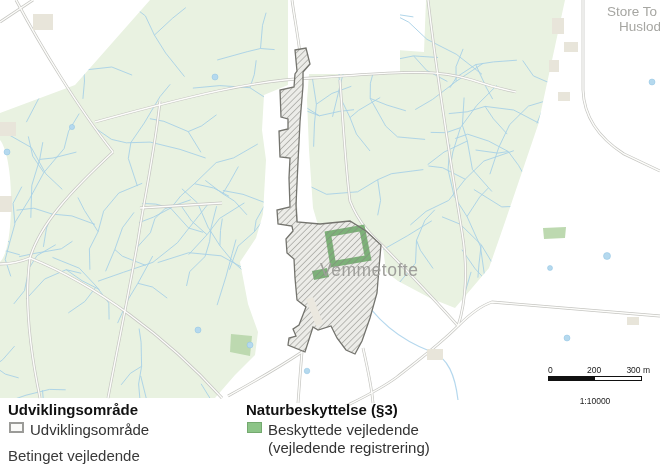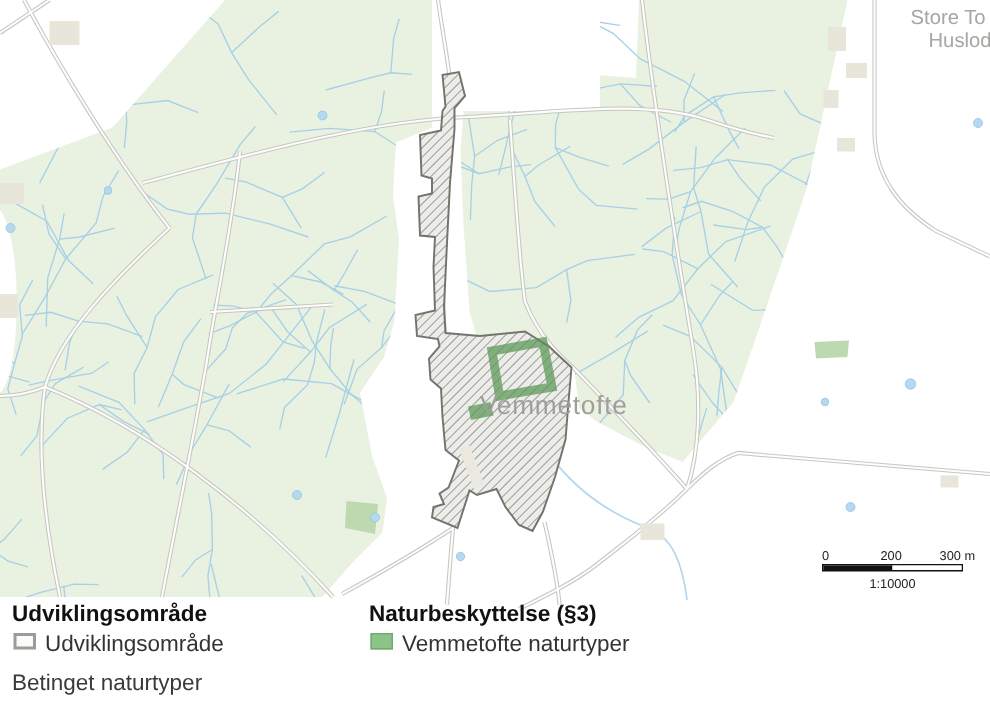--- a/index.html
+++ b/index.html
@@ -19,21 +19,21 @@
   .lbl{color:#333;}
   
   .scale{position:absolute;left:548px;top:365px;width:104px;font-size:8.5px;color:#222;}
   .ticks{position:relative;height:10px;}
   .ticks .t0{position:absolute;left:0;}
   .ticks .t1{position:absolute;left:39px;text-align:center;}
   .ticks .t2{position:absolute;right:2px;}
   .bar{margin-top:1px;width:94px;height:5px;border:1px solid #111;box-sizing:border-box;display:flex;background:#fff;}
   .bar .b1{width:50%;background:#111;}
   .bar .b2{width:50%;background:#fff;}
-  .ratio{width:94px;text-align:center;margin-top:3px;}
+  .ratio{width:94px;text-align:center;margin-top:15px;}
 </style>
 </head>
 <body>
 
 <div class="screen">
 
   <svg id="mapsvg" class="mapsvg" width="660" height="467" viewBox="0 0 660 467">
     <defs>
       <pattern id="hatch" width="4.4" height="4.4" patternUnits="userSpaceOnUse" patternTransform="rotate(45)">
         <line x1="0" y1="0" x2="0" y2="4.4" stroke="#82827e" stroke-width="1"></line>
@@ -283,32 +283,33 @@
     <text x="607" y="16" font-size="13.5" fill="#a6a6a2">Store To</text>
     <text x="619" y="31" font-size="13.5" fill="#a6a6a2">Huslodd</text>
   </svg>
 
   <div class="legend" style="left:8px;top:401px;">
     <div class="hdr">Udviklingsområde</div>
     <div class="lrow">
       <span class="sw sw-dev"></span>
       <span class="lbl">Udviklingsområde</span>
     </div>
-    <div class="hdr2">Betinget naturtyper</div>
+    <div class="hdr2">Betinget vejledende</div>
     <div class="lrow">
       <span class="sw sw-hatch"></span>
     </div>
   </div>
 
   <div class="legend" style="left:246px;top:401px;">
     <div class="hdr">Naturbeskyttelse (§3)</div>
     <div class="lrow">
       <span class="sw sw-green"></span>
       <span class="lbl">
-        <span>Vemmetofte naturtyper</span><br>
+        <span>Beskyttede vejledende</span><br>
+        <span>(vejledende registrering)</span>
       </span>
     </div>
   </div>
 
   <div class="scale">
     <div class="ticks">
       <span class="t0">0</span>
       <span class="t1">200</span>
       <span class="t2">300 m</span>
     </div>

